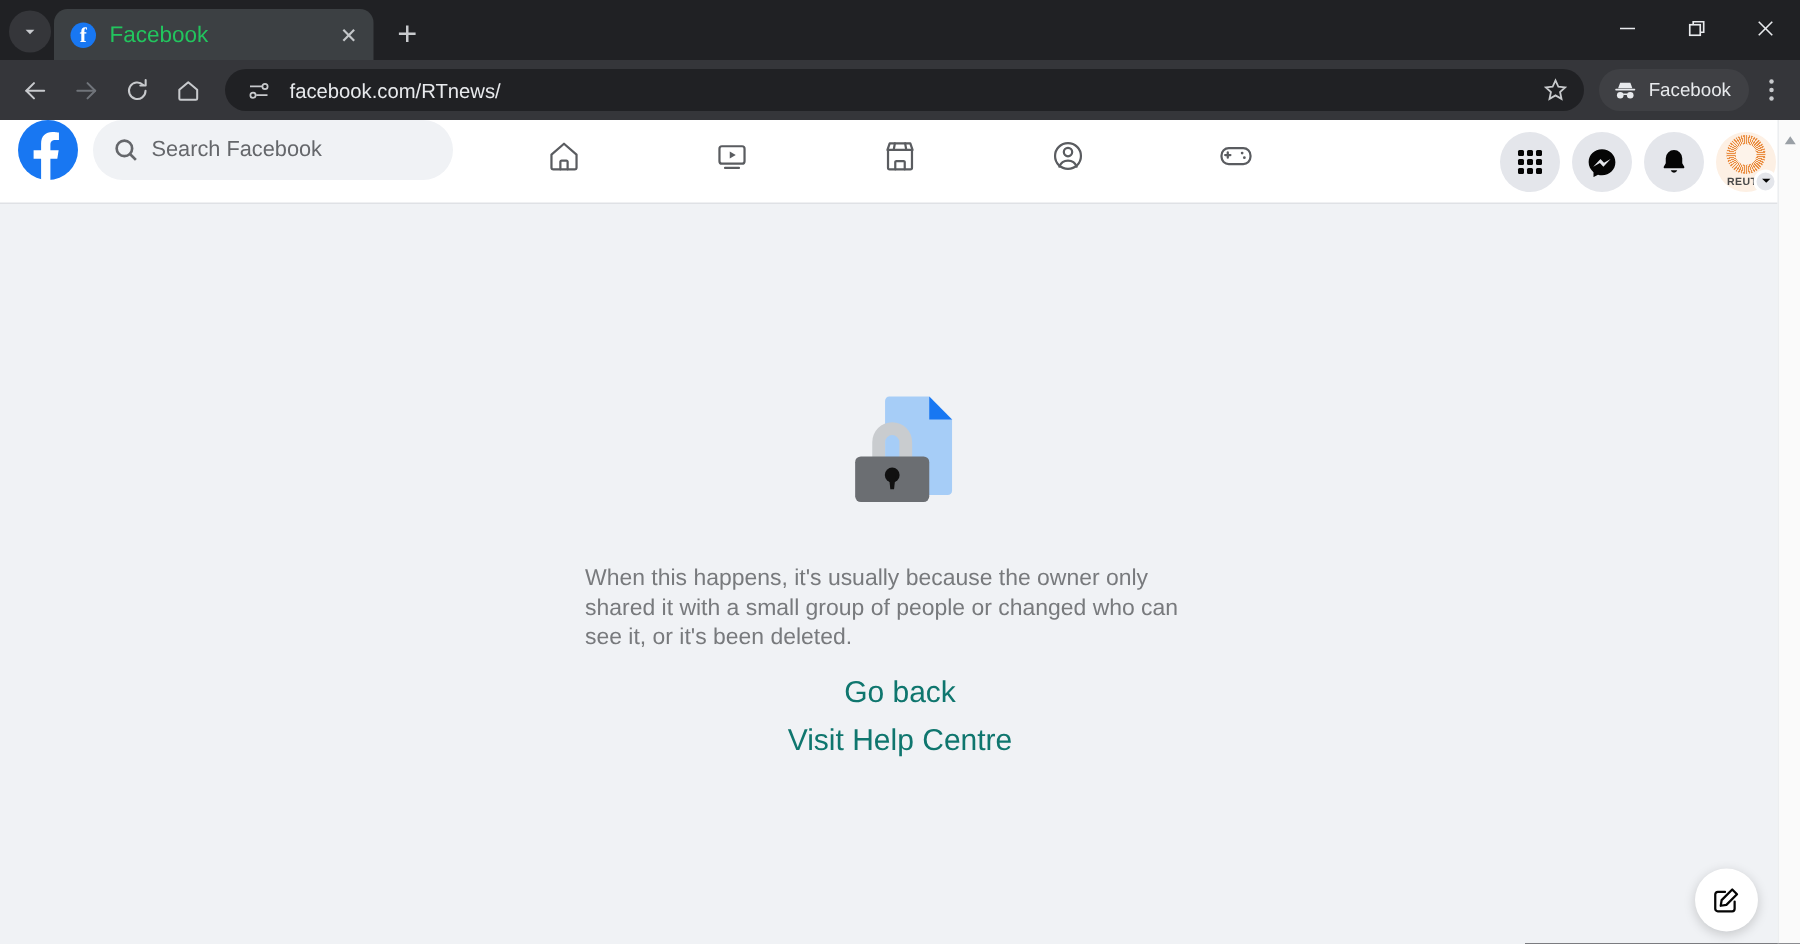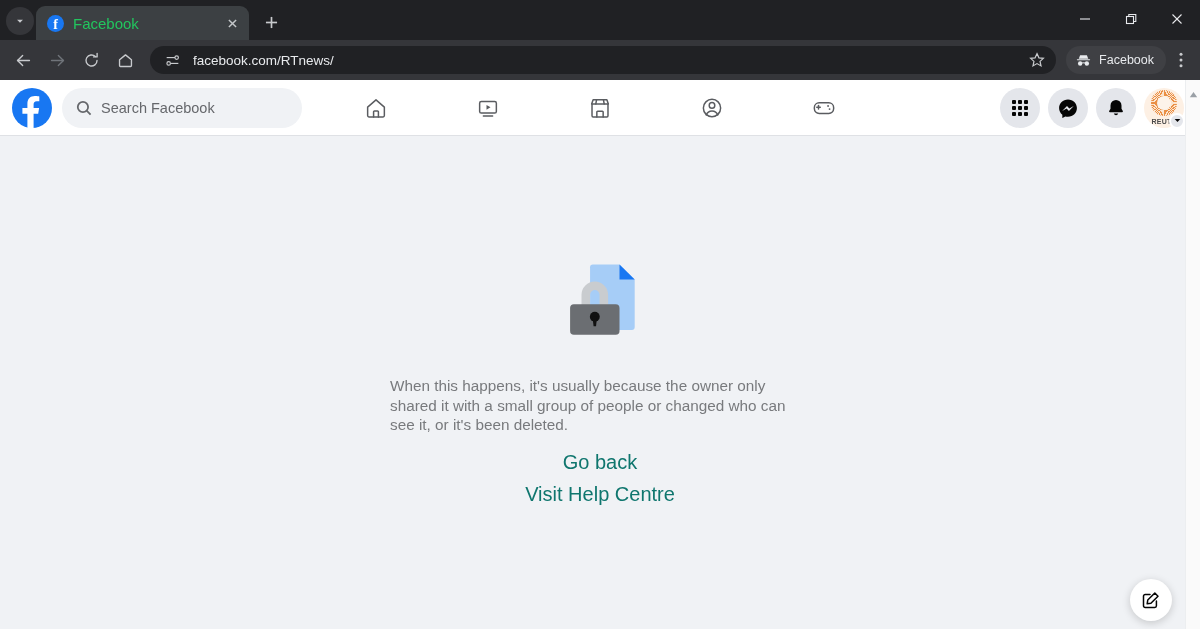--- a/index.html
+++ b/index.html
@@ -112,21 +112,21 @@
               display: flex; align-items: center; justify-content: center; cursor: pointer; }
   .menu-btn svg { width: 4px; height: 16px; fill: #c8cacd; }
 
   
   .page { flex: 1; background: #f0f2f5; position: relative; overflow: hidden;
           display: flex; flex-direction: column; }
 
   .fbnav {
     height: 56px; background: #ffffff;
     border-bottom: 1px solid #dfe1e5;
-    display: flex; align-items: center; flex: 0 0 56px;
+    display: flex; flex: 0 0 56px;
     padding: 0 16px 0 12px; position: relative;
   }
   .fb-logo { width: 40px; height: 40px; flex: 0 0 40px; cursor: pointer; }
   .fb-search {
     width: 240px; height: 40px; margin-left: 10px;
     background: #f0f2f5; border-radius: 20px;
     display: flex; align-items: center; padding: 0 14px; cursor: text;
   }
   .fb-search svg { width: 16px; height: 16px; stroke: #65676b; fill: none; stroke-width: 2; }
   .fb-search input {

